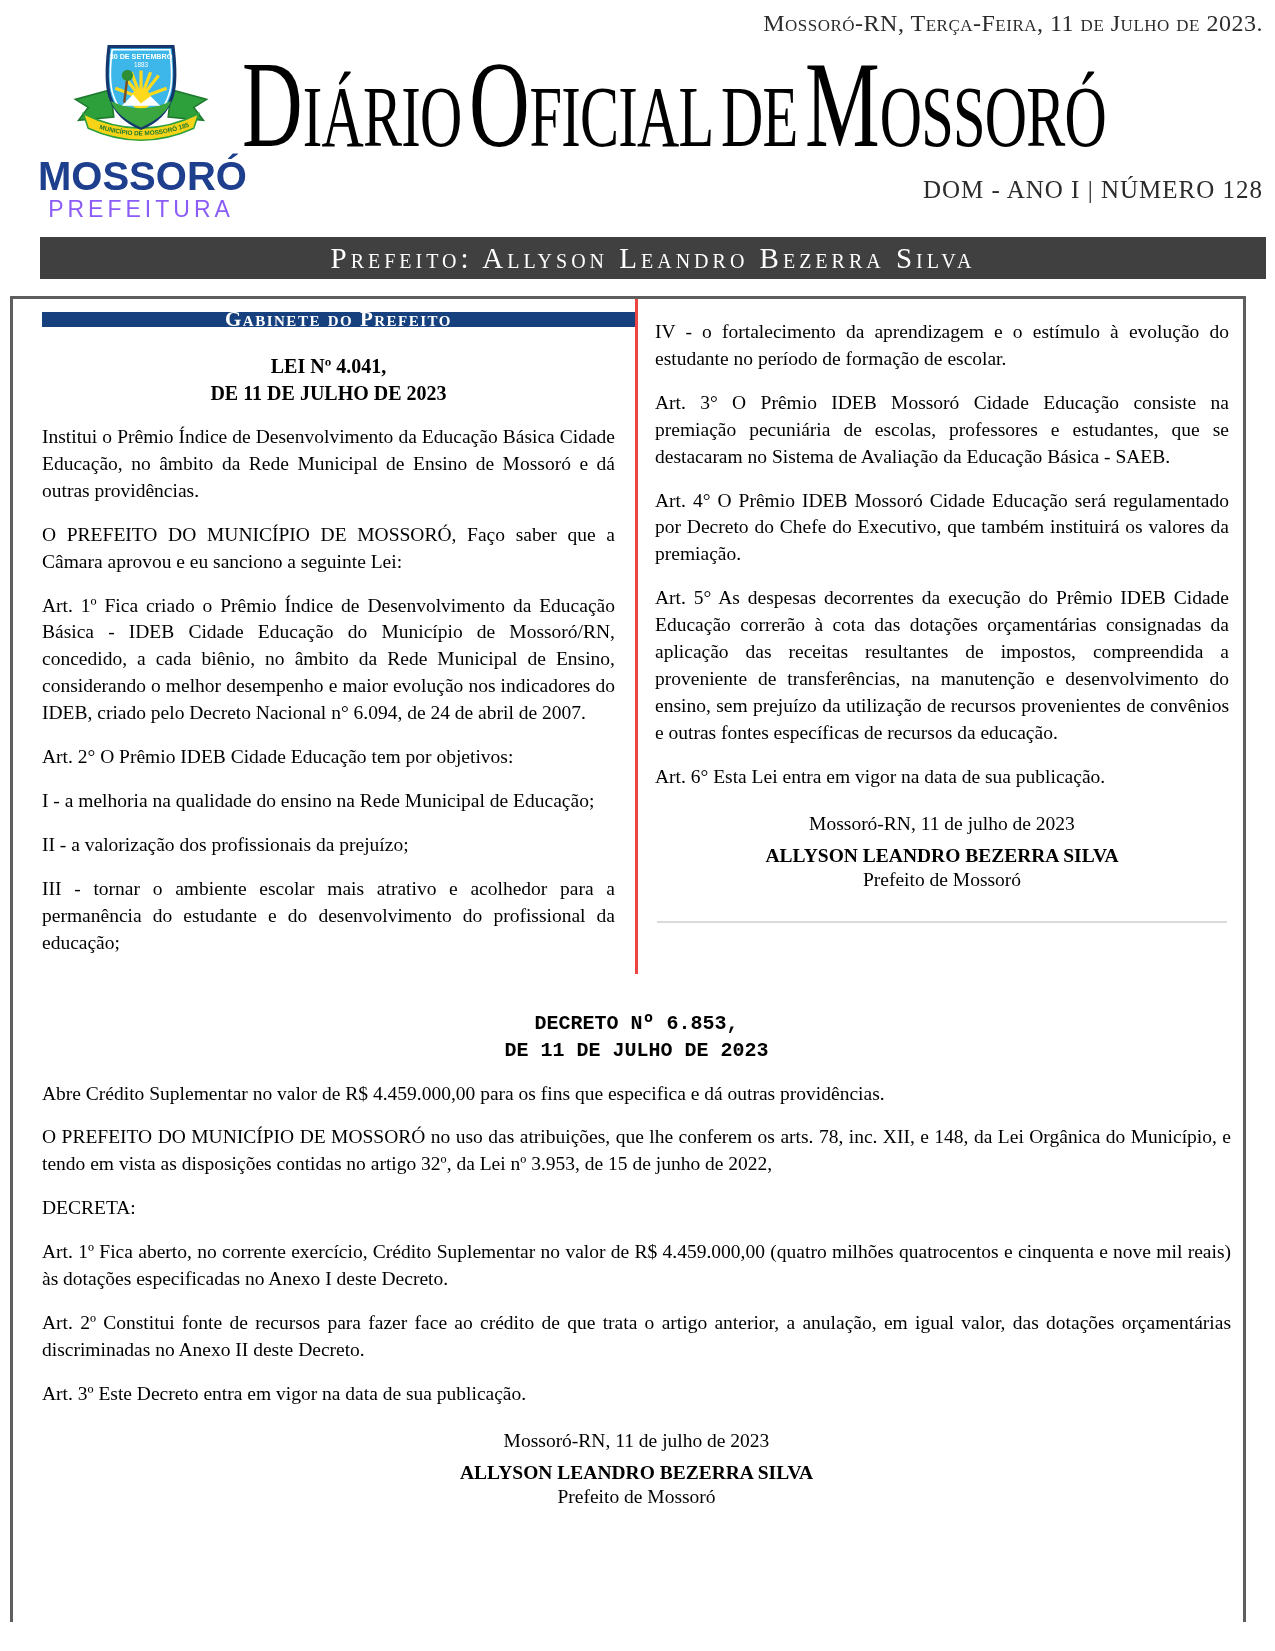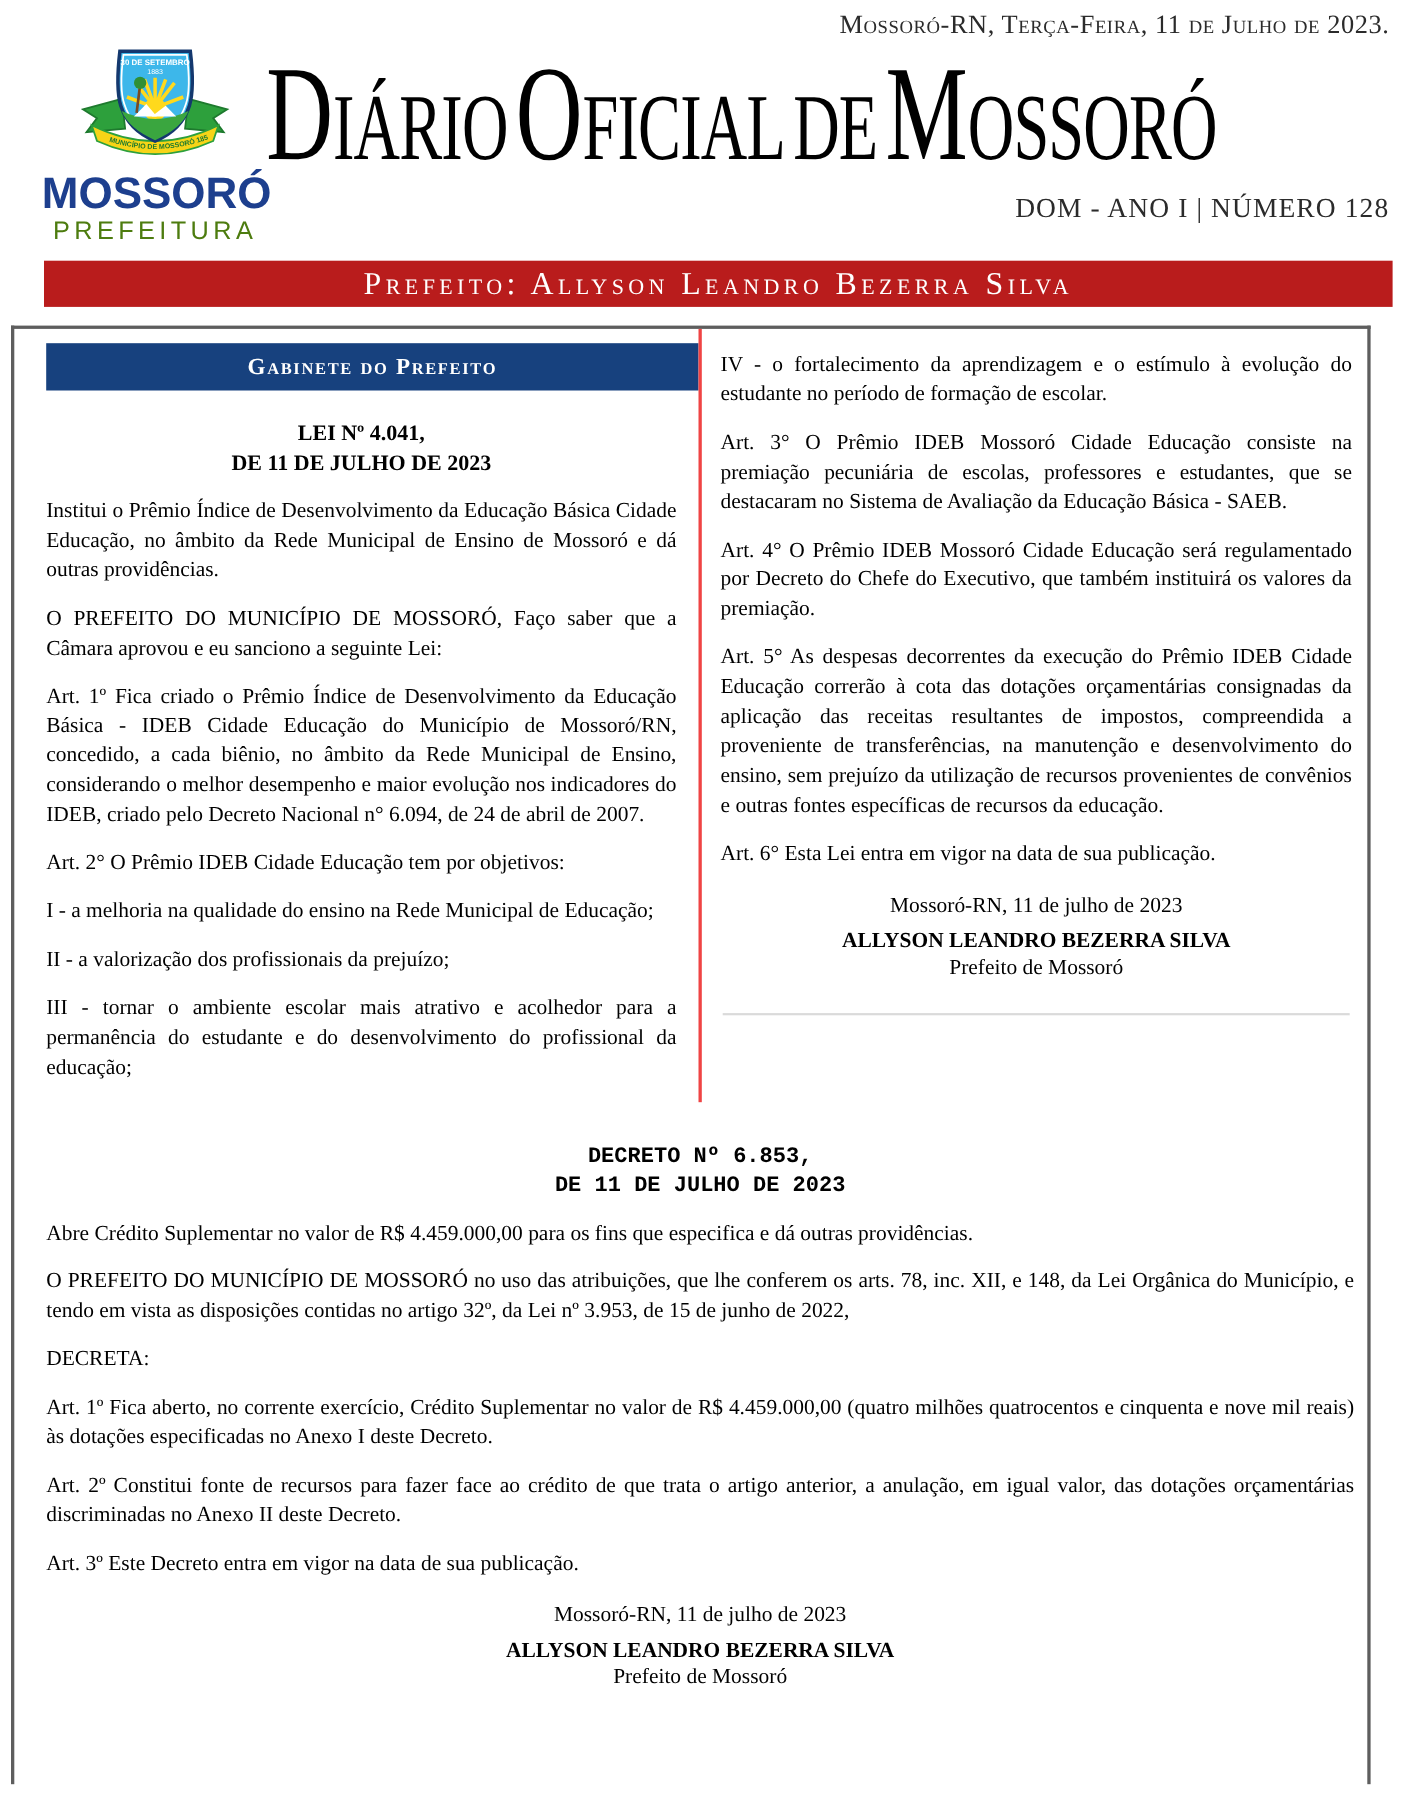--- a/index.html
+++ b/index.html
@@ -15,56 +15,56 @@
     font-variant:small-caps;font-size:24px;letter-spacing:.5px;color:#2b2b2b;
   }
   .logo{position:absolute;left:22px;top:40px;width:206px;text-align:center;}
   .logo svg{display:block;margin:0 auto;}
   .logo-name{
     font-family:"Liberation Sans","DejaVu Sans",sans-serif;font-weight:bold;
     font-size:40px;line-height:1;color:#1d3f8e;letter-spacing:0;margin-top:2px;
   }
   .logo-sub{
     font-family:"Liberation Sans","DejaVu Sans",sans-serif;
-    font-size:23px;line-height:1.1;color:#4d7c0f;letter-spacing:4px;margin-top:1px;
+    font-size:23px;line-height:1.1;color:#8b5cf6;letter-spacing:4px;margin-top:1px;
   }
   .big-title{
     position:absolute;left:226px;top:30px;margin:0;font-weight:normal;
     white-space:nowrap;line-height:1.2;
     transform:scale(0.75,1.10);transform-origin:top left;
   }
   .big-title .w{display:inline-block;margin-right:10px;}
   .big-title .w:last-child{margin-right:0;}
   .big-title .ini{font-size:112px;}
   .big-title .rest{font-size:78px;letter-spacing:-1px;text-transform:uppercase;}
   .edition{
     position:absolute;right:28px;top:176px;
     font-size:25px;letter-spacing:1px;color:#2b2b2b;font-variant:small-caps;
   }
   .prefeito-banner{
     position:absolute;left:24px;right:25px;top:237px;height:42px;
-    background:#b91c1c;display:flex;align-items:center;justify-content:center;
+    background:#404040;display:flex;align-items:center;justify-content:center;
   }
   .prefeito-banner span{
     color:#fff;font-variant:small-caps;font-size:29px;letter-spacing:4px;
   }
   
   .page-box{
     position:absolute;top:296px;left:10px;width:1236px;height:1326px;
     border:3px solid #5e5e5e;border-bottom:none;box-sizing:border-box;
     background:#fff;
   }
   .columns{display:flex;align-items:stretch;}
   .col-left{width:622px;box-sizing:border-box;padding:13px 0 0 29px;}
   .col-right{
     flex:1;border-left:3px solid #ef4444;box-sizing:border-box;
     padding:6px 14px 0 17px;
   }
   .section-banner{
-    height:43px;background:#17417e;display:flex;align-items:center;justify-content:center;
+    height:15px;background:#17417e;display:flex;align-items:center;justify-content:center;
   }
   .section-banner span{
     color:#fff;font-variant:small-caps;font-size:21px;letter-spacing:1.5px;font-weight:600;
   }
   .left-text{padding-right:20px;}
   .act-title{margin:26px 0 6px;text-align:center;font-weight:bold;font-size:20px;line-height:1.35;}
   .act-title span{display:block;}
   p.body{margin:17px 0;font-size:19.5px;line-height:1.38;text-align:justify;}
   .col-right p.body:first-of-type{margin-top:14px;}
   .signoff-date{text-align:center;margin:22px 0 6px;font-size:19.5px;}

